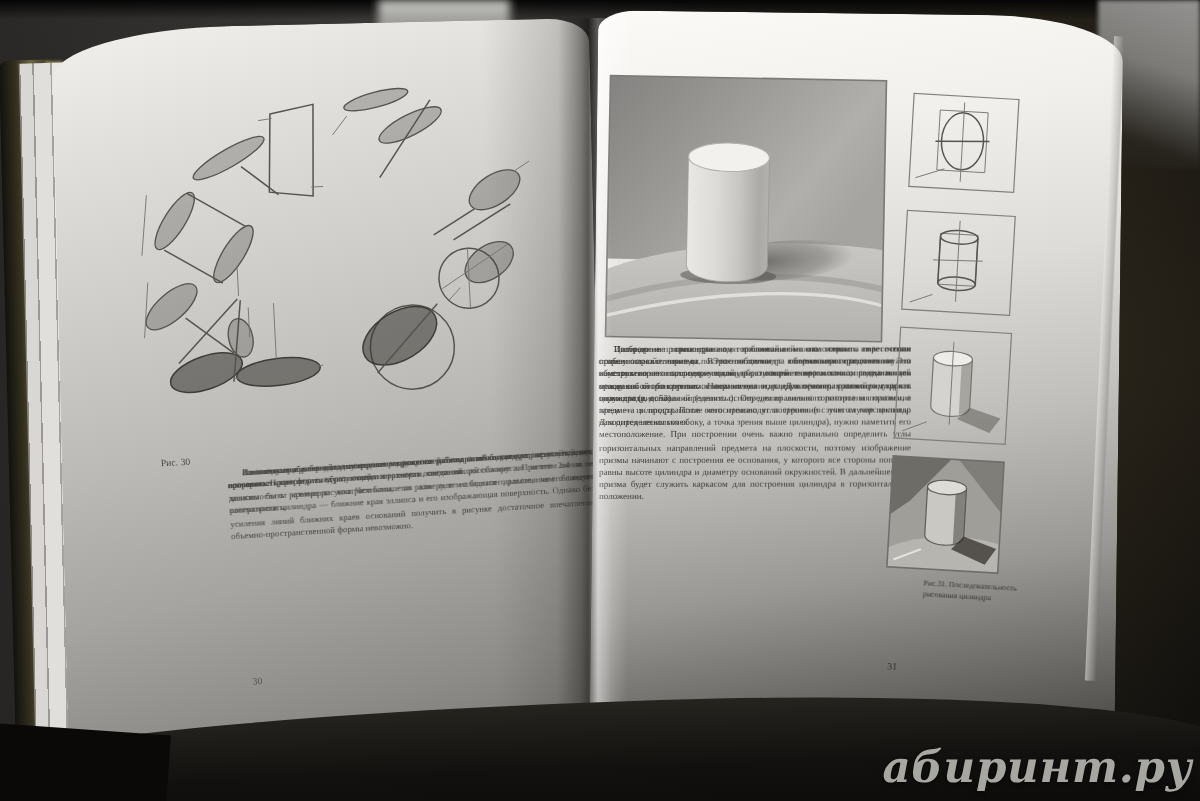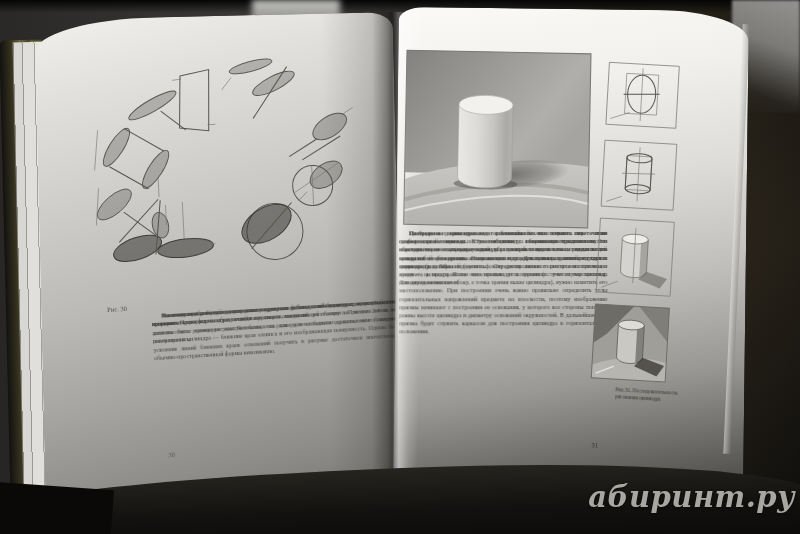--- a/index.html
+++ b/index.html
@@ -58,21 +58,21 @@
   .rp-num{left:198px;top:432px;font-size:6.5px;color:#2e2d2a;}
   .step-col{left:202px;top:48px;width:104px;height:372px;transform:rotate(2.6deg);}
   .step-col svg{position:absolute;left:0;}
   .step-caption{left:26px;top:330px;width:80px;font-size:5.2px;line-height:6.6px;color:#35342f;filter:blur(.3px);}
 
   
   .table-front{left:-20px;top:468px;width:840px;height:110px;transform:rotate(-1.8deg);
       border-radius:55% 45% 0 0 / 34px 42px 0 0;
       background:linear-gradient(180deg,#26241f 0%,#13110f 40%,#060605 100%);}
   .corner-dark{left:-8px;top:486px;width:120px;height:60px;background:#0a0908;transform:rotate(4deg);}
-  .watermark{right:5px;bottom:20px;font-family:"DejaVu Serif",serif;font-style:italic;font-weight:700;
+  .watermark{right:5px;bottom:6px;font-family:"DejaVu Serif",serif;font-style:italic;font-weight:700;
       font-size:29px;letter-spacing:.5px;color:rgba(203,202,197,.82);text-shadow:0 1px 3px rgba(0,0,0,.6);}
 
   svg{overflow:visible;}
   .sk{stroke:#56544e;stroke-width:1;fill:none;}
   .sk-f{stroke:#56544e;stroke-width:.9;fill:rgba(72,70,64,.30);}
   .sk-d{stroke:#3f3d38;stroke-width:1;fill:rgba(55,53,48,.55);}
   .frameline{stroke:#807f7b;stroke-width:.8;fill:none;}
   .thin{stroke:#75736e;stroke-width:.6;fill:none;}
 </style>
 </head>

